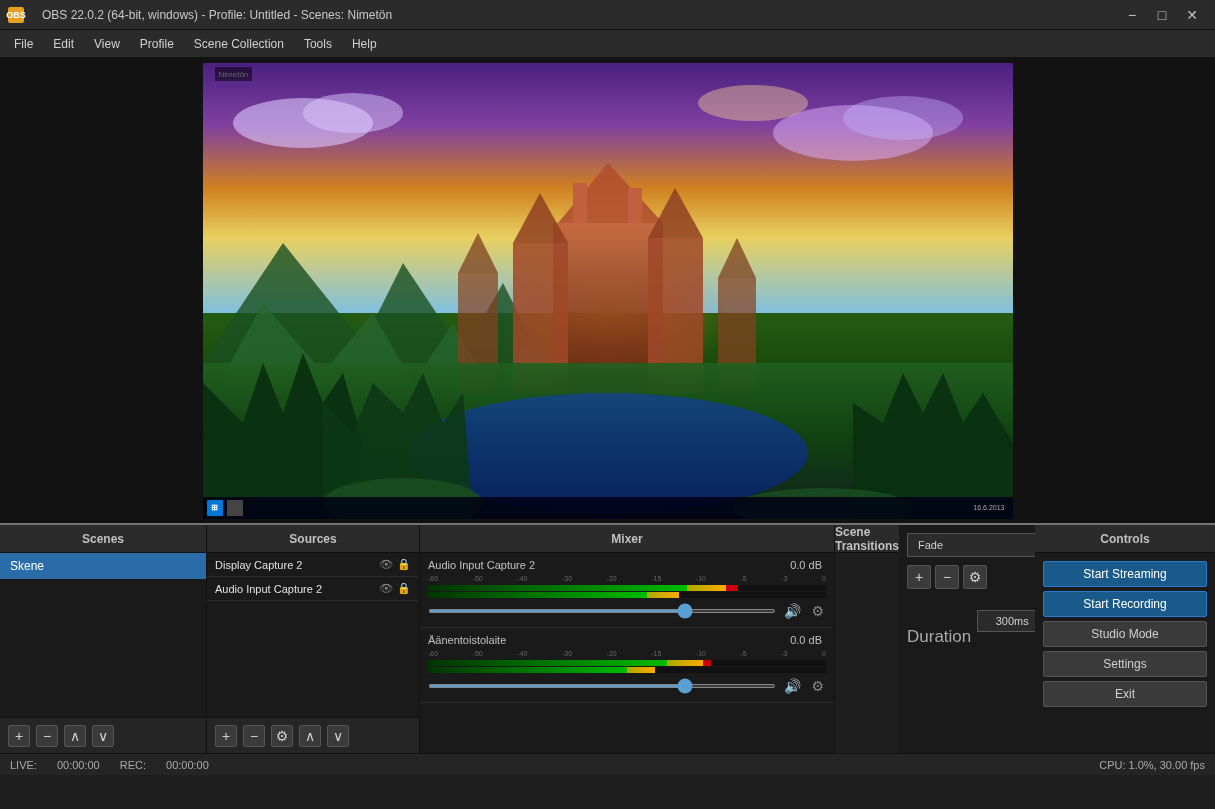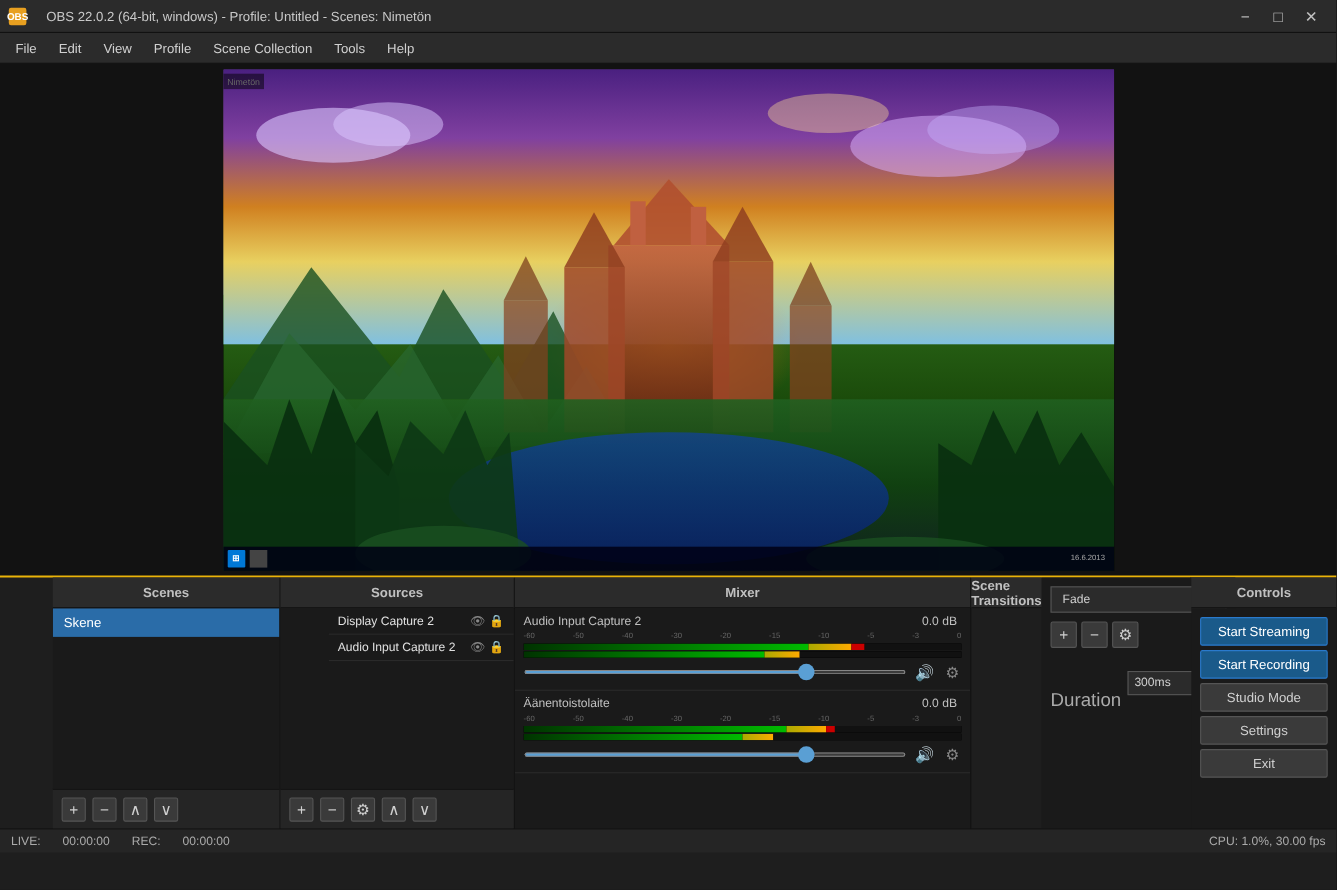--- a/index.html
+++ b/index.html
@@ -108,33 +108,32 @@
     }
     #preview-canvas .taskbar-sim {
       position: absolute;
       bottom: 0; left: 0; right: 0;
       height: 22px;
       background: rgba(0,0,20,0.85);
     }
     
     #preview-canvas .canvas-overlay {
       position: absolute;
-      top: 4px; left: 0;
+      top: 4px; left: 12px;
       background: rgba(0,0,0,0.5);
       padding: 2px 4px;
       font-size: 9px;
       color: #aaa;
     }
 
     
     #bottom-panel {
       height: 230px;
       display: flex;
-      border-top: 2px solid #eab308;
-      padding-left: 48px;
+      border-top: 2px solid #737373;
     }
 
     
     #scenes-panel {
       width: 207px;
       border-right: 1px solid #111;
       display: flex;
       flex-direction: column;
     }
     .panel-header {
@@ -193,21 +192,20 @@
       flex-direction: column;
     }
     .source-item {
       padding: 5px 8px;
       cursor: pointer;
       font-size: 11px;
       display: flex;
       align-items: center;
       justify-content: space-between;
       border-bottom: 1px solid #2a2a2a;
-      margin-left: 44px;
     }
     .source-icons {
       display: flex;
       gap: 4px;
     }
     .source-icon {
       color: #888;
       font-size: 11px;
       cursor: pointer;
     }
@@ -311,20 +309,21 @@
       margin-top: 32px;
     }
     .duration-input {
       width: 70px;
       background: #2b2b2b;
       color: #d0d0d0;
       border: 1px solid #555;
       padding: 2px 5px;
       font-size: 11px;
       height: 22px;
+      text-align: center;
     }
     .duration-spin {
       display: flex;
       flex-direction: column;
     }
     .spin-btn {
       width: 14px;
       height: 11px;
       background: #3a3a3a;
       border: 1px solid #555;

